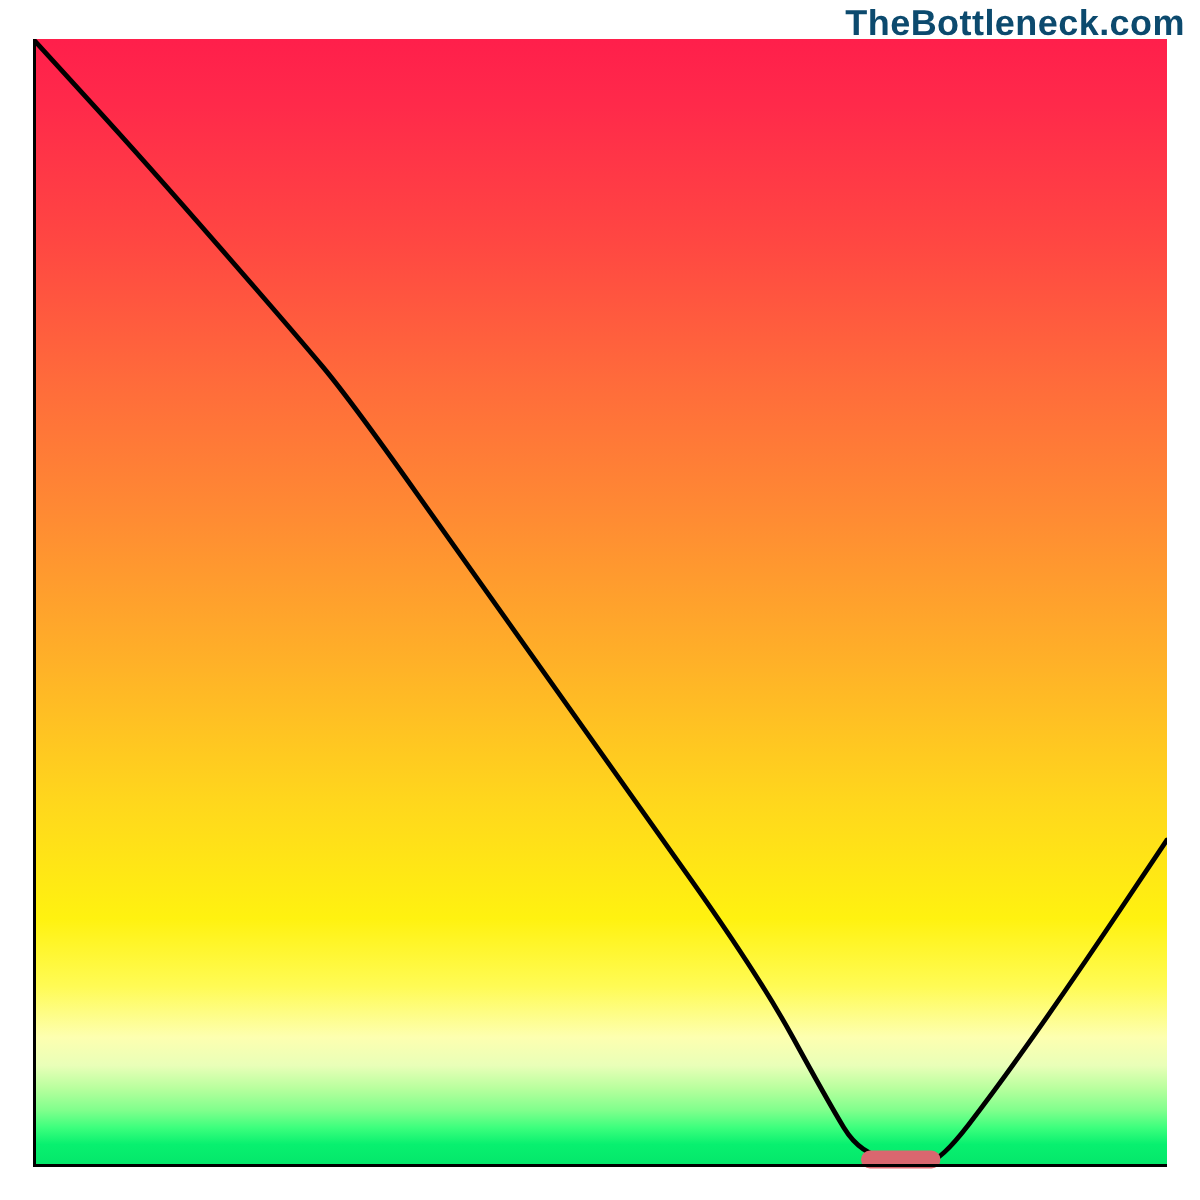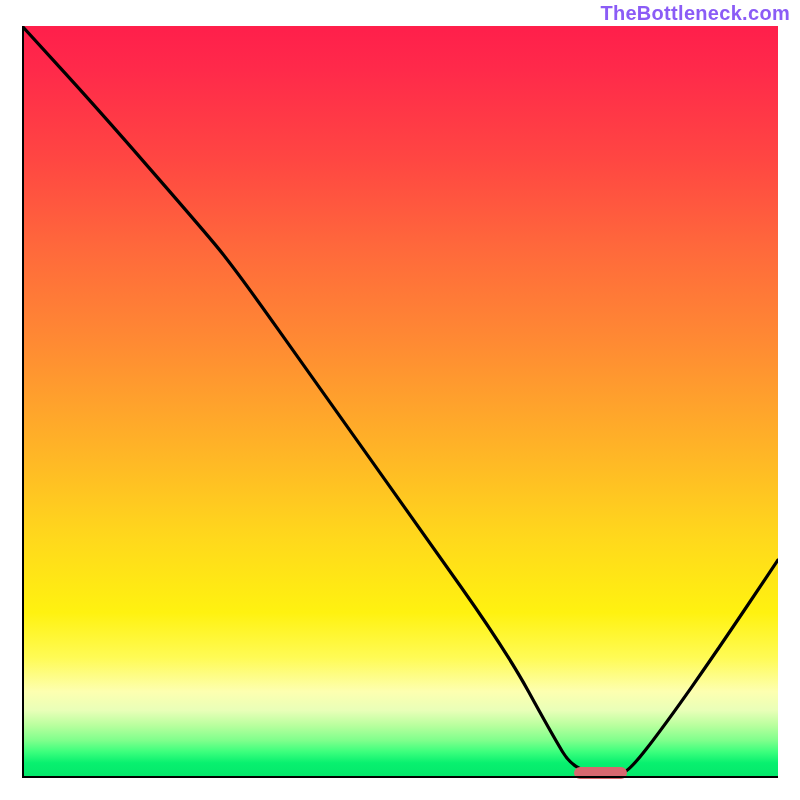--- a/index.html
+++ b/index.html
@@ -13,23 +13,23 @@
   }
   .chart-wrap {
     position: relative;
     width: 800px;
     height: 800px;
   }
   .watermark {
     position: absolute;
     top: 2px;
     right: 10px;
-    font-size: 20px;
+    font-size: 24px;
     font-weight: bold;
-    color: #8b5cf6;
+    color: #0c4a6e;
     letter-spacing: 0.3px;
     z-index: 4;
     user-select: none;
   }
   .plot-area {
     position: absolute;
     left: 22px;
     top: 26px;
     width: 756px;
     height: 752px;

